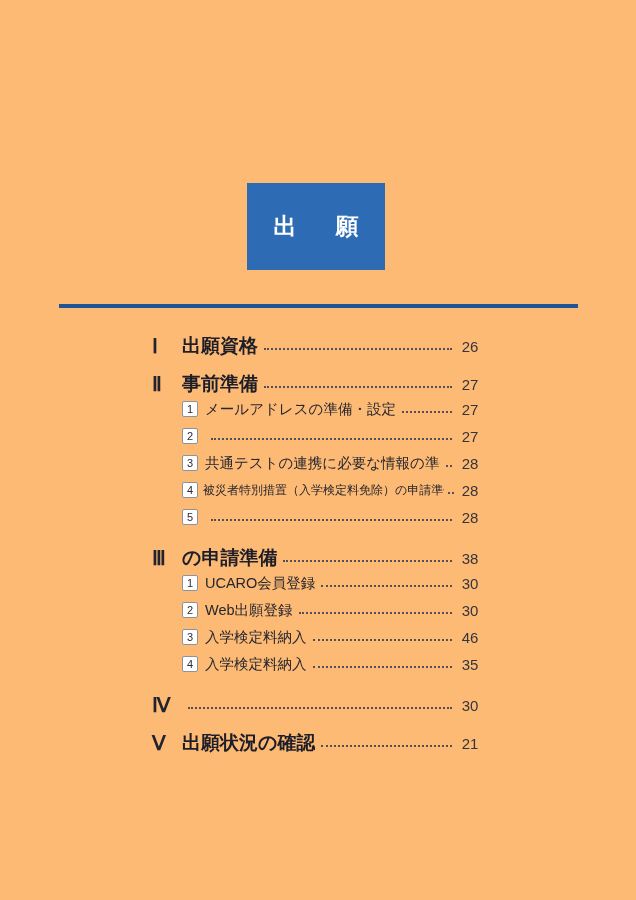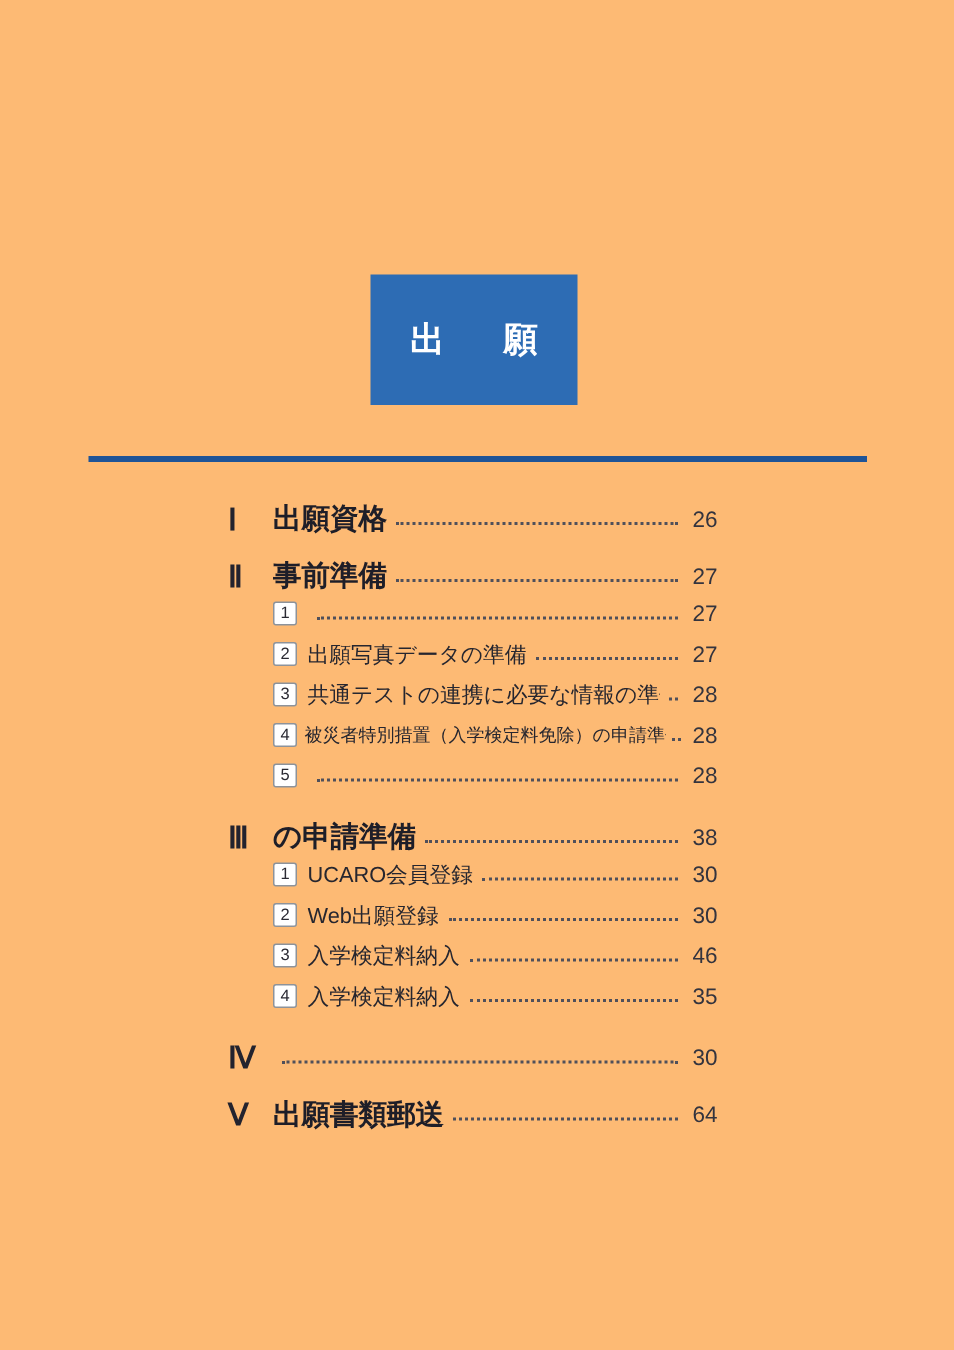--- a/index.html
+++ b/index.html
@@ -135,28 +135,28 @@
   <div class="toc-row section">
     <span class="numeral">Ⅱ</span>
     <span class="entry-title">事前準備</span>
     <span class="leader"></span>
     <span class="page-num">27</span>
   </div>
 
   <div class="toc-row sub">
     <span class="sub-indent"></span>
     <span class="box-num">1</span>
+    <span class="entry-title">メールアドレスの準備・設定</span>
     <span class="leader"></span>
     <span class="page-num">27</span>
   </div>
 
   <div class="toc-row sub">
     <span class="sub-indent"></span>
     <span class="box-num">2</span>
-    <span class="entry-title">出願写真データの準備</span>
     <span class="leader"></span>
     <span class="page-num">27</span>
   </div>
 
   <div class="toc-row sub">
     <span class="sub-indent"></span>
     <span class="box-num">3</span>
     <span class="entry-title">共通テストの連携に必要な情報の準備</span>
     <span class="leader"></span>
     <span class="page-num">28</span>
@@ -217,19 +217,19 @@
   </div>
 
   <div class="toc-row section">
     <span class="numeral">Ⅳ</span>
     <span class="leader"></span>
     <span class="page-num">30</span>
   </div>
 
   <div class="toc-row section">
     <span class="numeral">Ⅴ</span>
-    <span class="entry-title">出願書類郵送</span>
-    <span class="leader"></span>
-    <span class="page-num">64</span>
+    <span class="entry-title">出願状況の確認</span>
+    <span class="leader"></span>
+    <span class="page-num">21</span>
   </div>
 </div>
 
 </div>
 
 </body></html>

